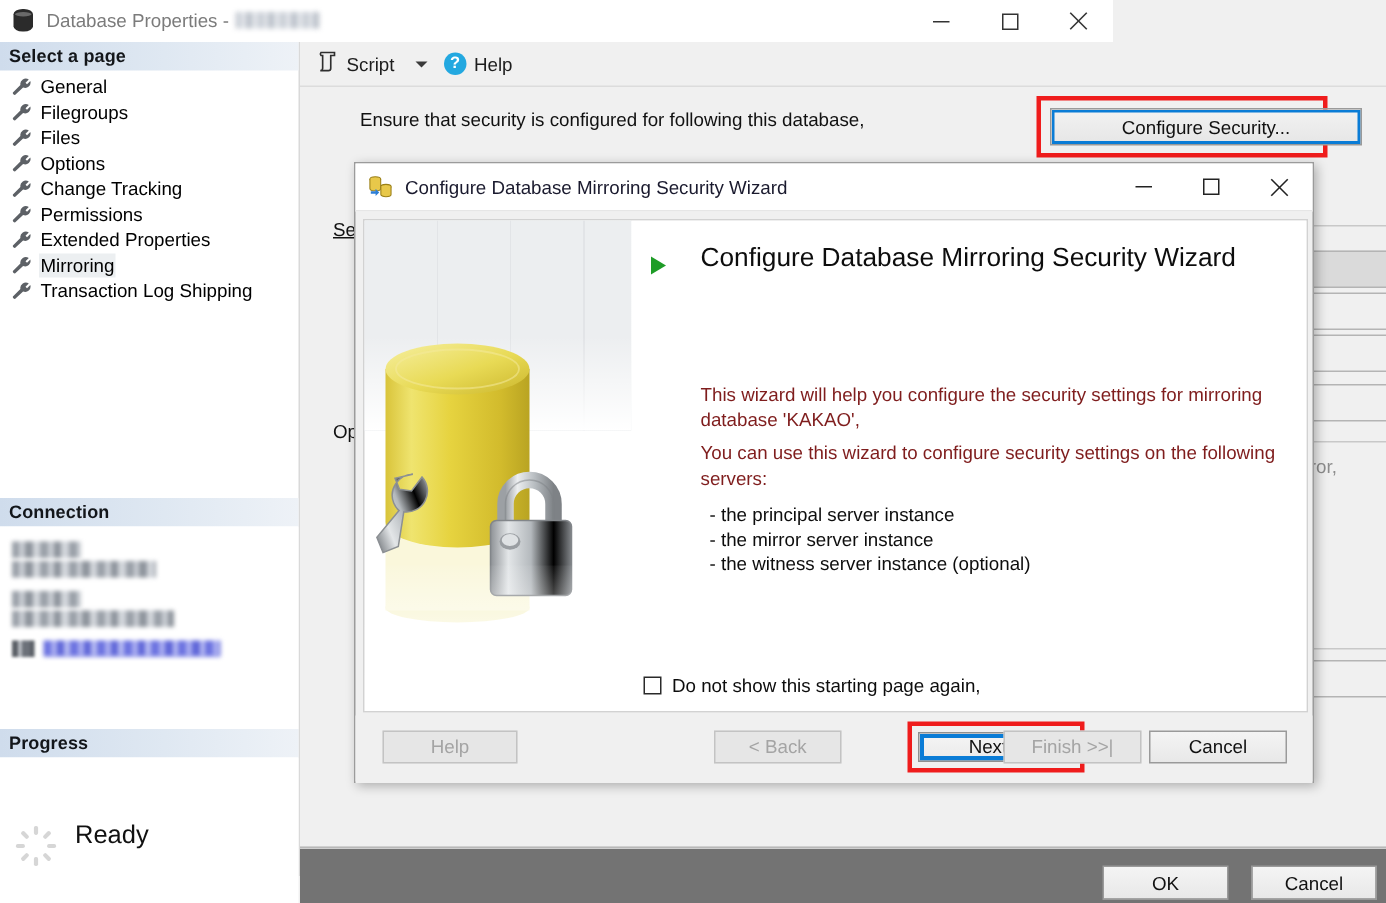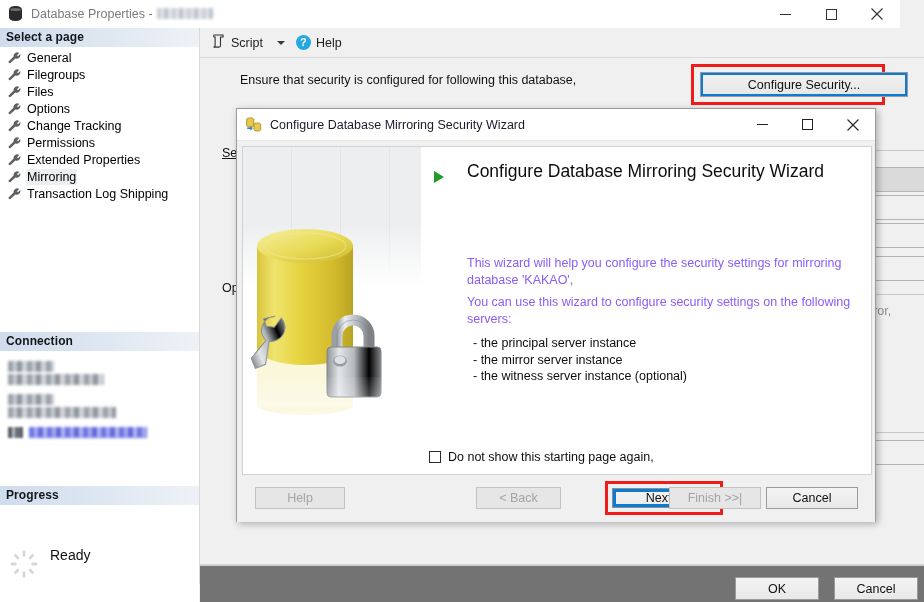--- a/index.html
+++ b/index.html
@@ -13,21 +13,21 @@
   }
   #root {
     position: relative;
     width: 924px; height: 602px;
     background: #f0f0f0;
   }
 
   
   .titlebar {
     position: absolute; left: 0; top: 0;
-    width: 900px; height: 28px;
+    width: 742px; height: 28px;
     background: #ffffff;
     display: flex; align-items: center;
   }
   .titlebar .tb-icon {
     margin-left: 9px; margin-right: 8px;
     width: 14px; height: 16px;
     position: relative;
   }
   .db-cyl {
     width: 13px; height: 15px;
@@ -127,21 +127,21 @@
   .prog-body {
     position: absolute; left: 0; top: 477px; width: 199px; height: 107px;
     background: #fff;
   }
   .spinner {
     position: absolute; left: 10px; top: 45px;
     width: 28px; height: 28px;
   }
   .prog-text {
     position: absolute; left: 50px; top: 42px;
-    font-size: 14px; color: #111;
+    font-size: 17px; color: #111;
   }
 
   
   .content {
     position: absolute; left: 200px; top: 28px;
     width: 724px; height: 556px;
     background: #f0f0f0;
   }
   .toolbar {
     position: absolute; left: 0; top: 0;
@@ -292,21 +292,21 @@
     border-left: 10px solid #1e9c27;
   }
   .wz-heading {
     position: absolute; left: 46px; top: 13px;
     width: 360px;
     font-size: 17.5px; color: #0d0d0d; line-height: 1.28;
   }
   .wz-para {
     position: absolute; left: 46px;
     width: 400px;
-    font-size: 12.5px; color: #8b5cf6; line-height: 1.35;
+    font-size: 12.5px; color: #7f1d1d; line-height: 1.35;
   }
   .wz-p1 { top: 108px; }
   .wz-p2 { top: 147px; }
   .wz-list {
     position: absolute; left: 52px; top: 188px;
     font-size: 12.5px; color: #0d0d0d; line-height: 1.33;
   }
   .wz-check-row {
     position: absolute; left: 186px; top: 303px;
     display: flex; align-items: center;

